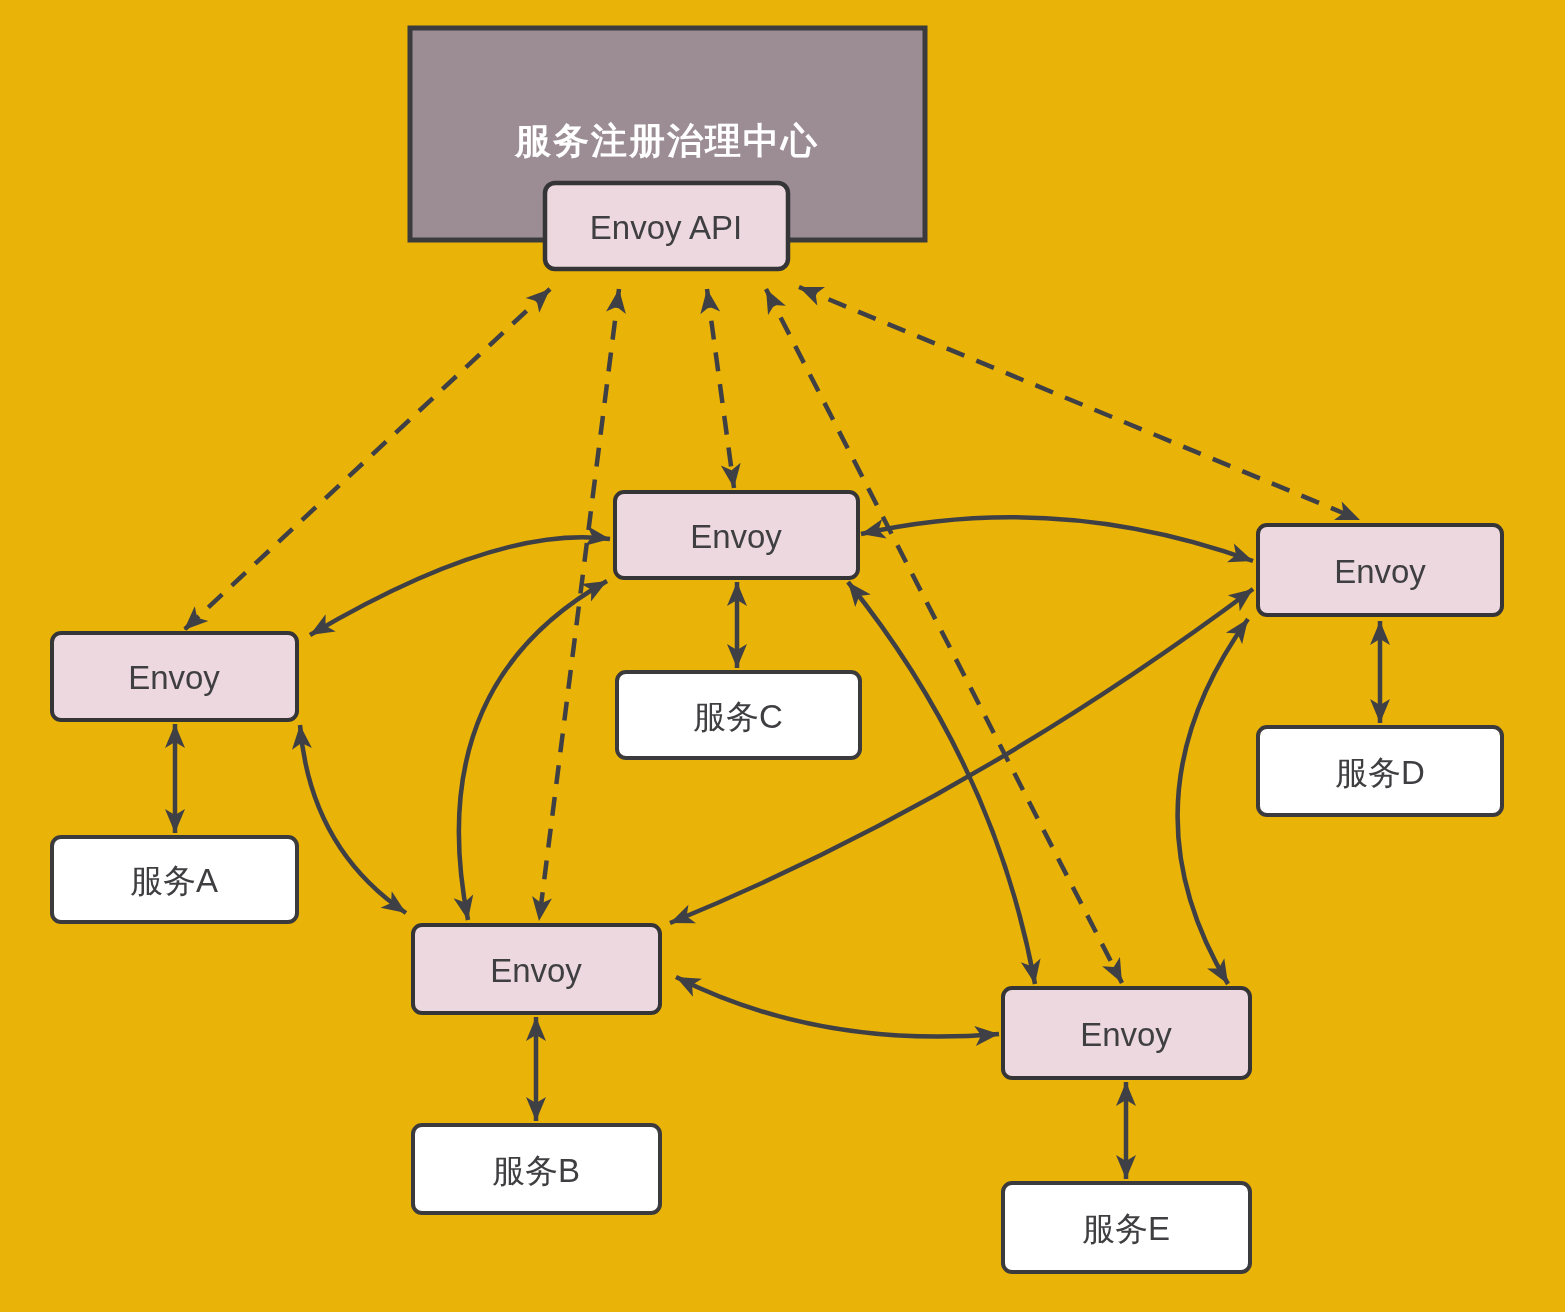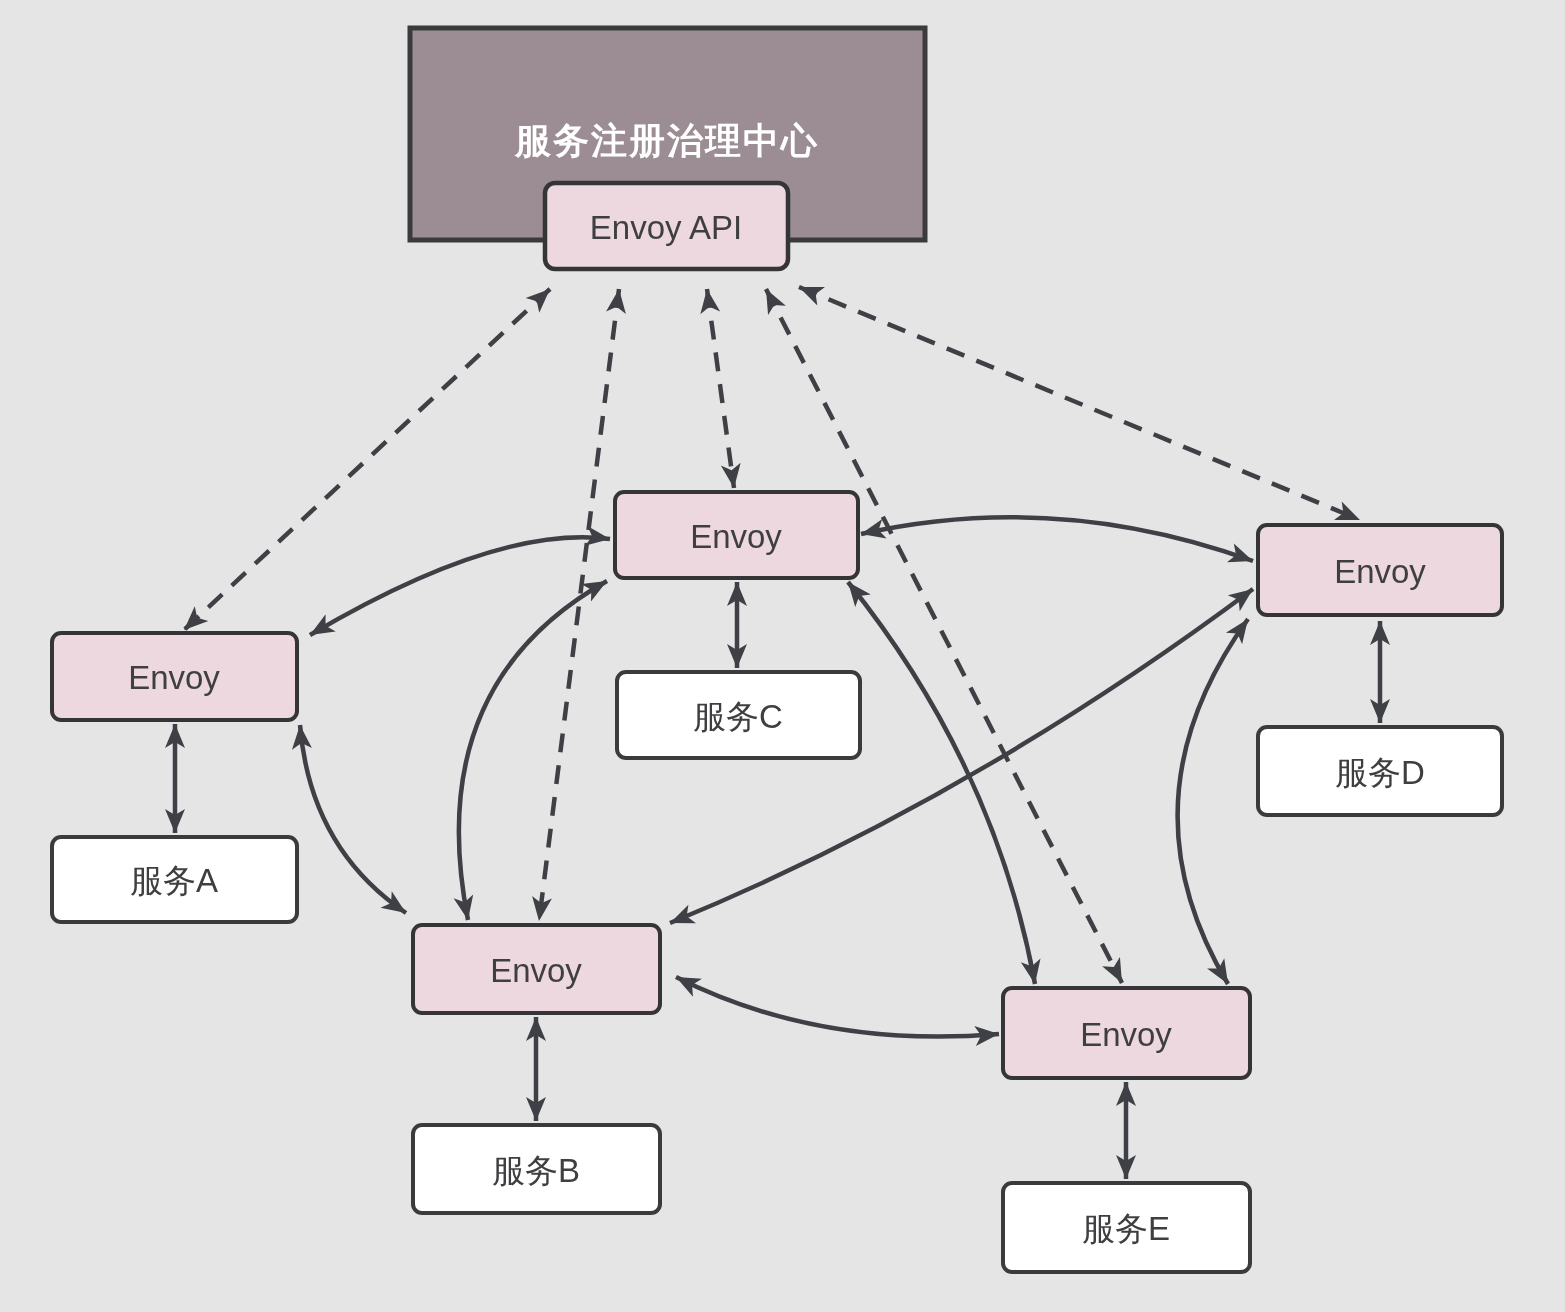--- a/index.html
+++ b/index.html
@@ -2,21 +2,21 @@
 <html style="--hub-fill: #9b8d93; --hub-border: #3b3b3d; --hub-text: #ffffff; --envoy-fill: #ecd8de; --envoy-border: #353537; --service-fill: #ffffff; --service-border: #3b3b3d; --arrow: #3f4045; --node-text: #3f3f42;"><head>
 <meta charset="utf-8">
 <style>
   :root{
     --hub-fill:#9b8d93; --hub-border:#3b3b3d; --hub-text:#ffffff;
     --envoy-fill:#ecd8de; --envoy-border:#353537;
     --service-fill:#ffffff; --service-border:#3b3b3d;
     --arrow:#3f4045; --node-text:#3f3f42;
   }
   html,body{margin:0;padding:0;background:#ffffff;}
-  .stage{width:1565px;height:1312px;position:relative;background:#e5e5e5;}
+  .stage{width:1565px;height:1312px;position:relative;background:#eab308;}
   svg{display:block;font-family:"Liberation Sans","DejaVu Sans",sans-serif;}
   .hub-box{fill:var(--hub-fill);stroke:var(--hub-border);stroke-width:5;}
   .api-box{fill:var(--envoy-fill);stroke:var(--envoy-border);stroke-width:4.5;}
   .envoy-box{fill:var(--envoy-fill);stroke:var(--envoy-border);stroke-width:4;}
   .service-box{fill:var(--service-fill);stroke:var(--service-border);stroke-width:4;}
   .node-label{font-size:33px;fill:var(--node-text);text-anchor:middle;dominant-baseline:central;}
   .hub-title{font-size:36px;font-weight:bold;fill:var(--hub-text);text-anchor:middle;dominant-baseline:central;letter-spacing:2px;}
   .edge{fill:none;stroke:var(--arrow);stroke-width:4.5;}
   .edge.dashed{stroke-dasharray:19 13;}
   .arrow-head{fill:var(--arrow);stroke:none;}

